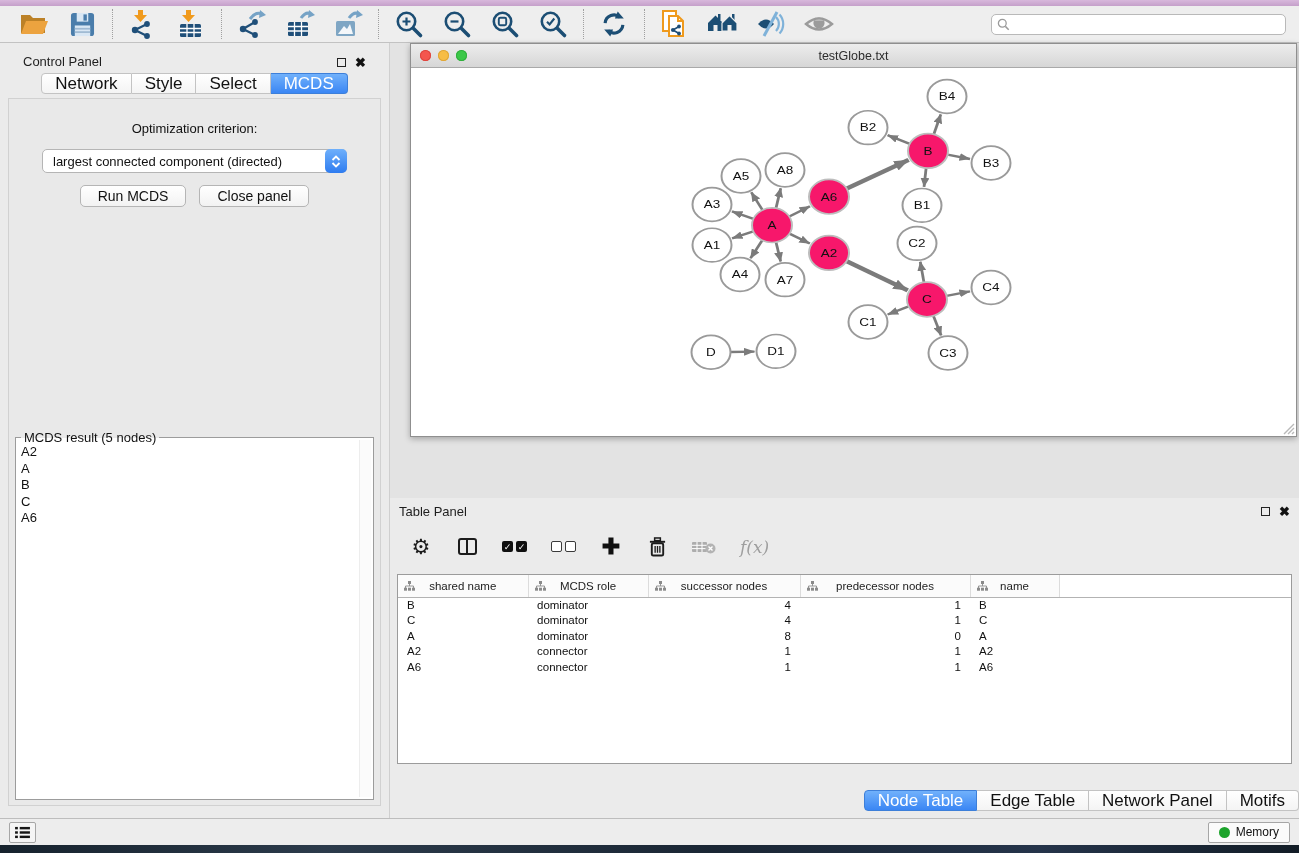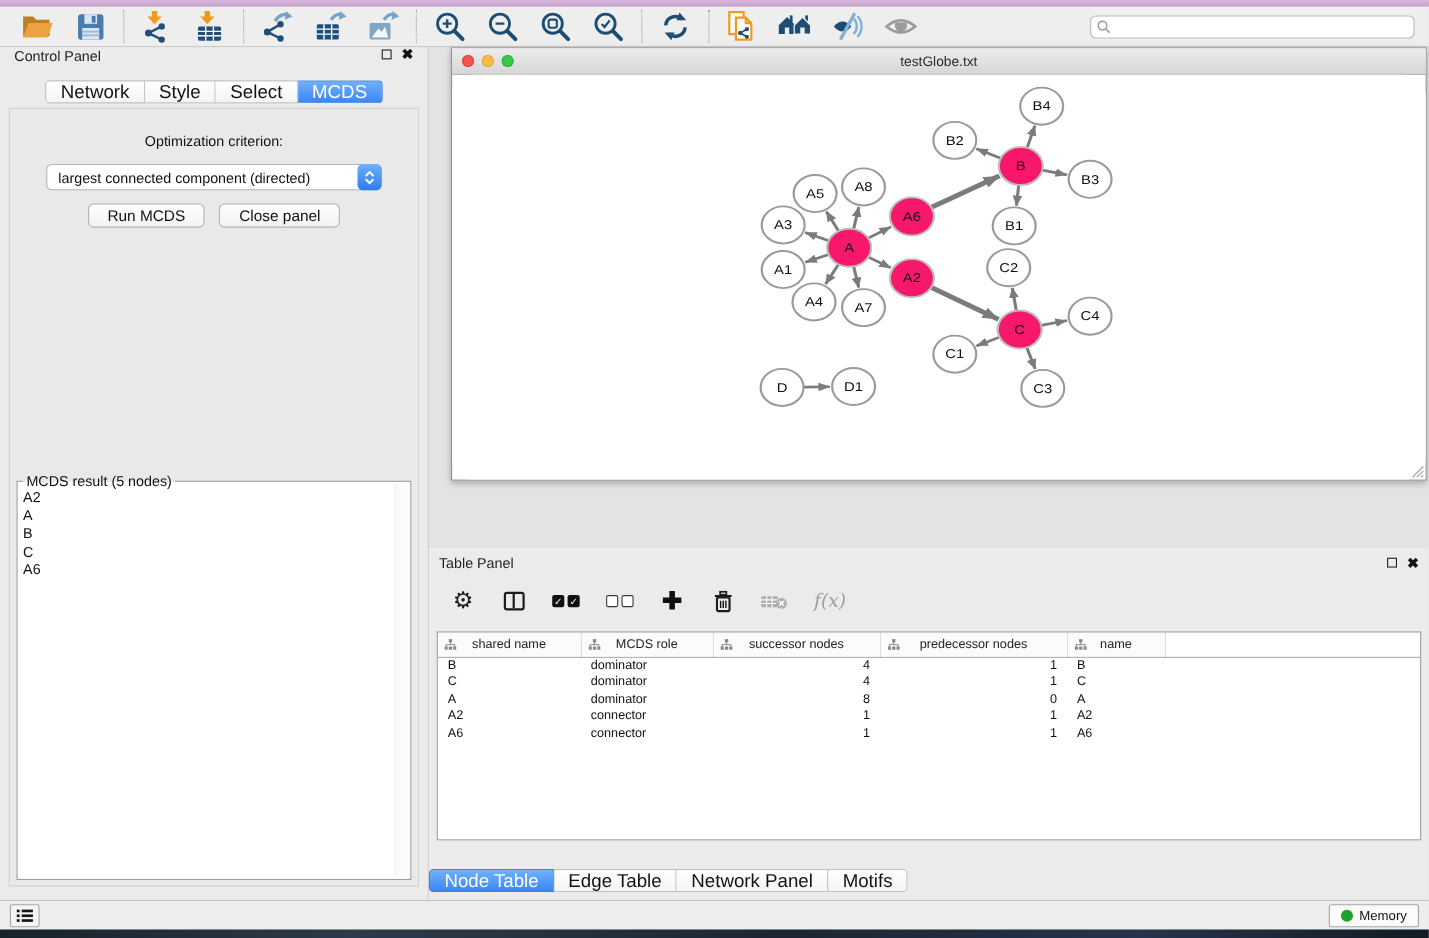--- a/index.html
+++ b/index.html
@@ -36,21 +36,21 @@
   .search input { border:none; outline:none; flex:1; font-size:12px; background:transparent;
             font-family:"Liberation Sans", sans-serif; }
 
   
   .workspace { flex:1; display:flex; min-height:0; }
   .control-panel { width:390px; flex:0 0 390px; background:#ebebeb; border-right:1px solid #cfcfcf;
                    position:relative; }
   .right-area { flex:1; position:relative; background:#e3e3e3; }
 
   
-  .cp-header { height:26px; display:flex; align-items:flex-start; padding:0 13px;
+  .cp-header { height:26px; display:flex; align-items:flex-end; padding:0 23px;
                font-size:13px; color:#1e1e1e;gap:28px; }
   .winbtns { margin-left:auto; display:flex; gap:9px; align-items:center; }
   .float-icon { width:9px; height:9px; border:1.5px solid #222; display:inline-block; }
   .close-icon { font-size:13px; font-weight:bold; color:#111; line-height:1; }
   .cp-tabs { display:flex; justify-content:center; margin-top:4px; position:relative; z-index:2; }
   .seg-tab { font-size:17px; padding:0 13px; height:21px; display:flex; align-items:center;
              background:linear-gradient(#ffffff,#f4f4f4); border:1px solid #c3c3c3;
              border-left:none; color:#111; }
   .seg-tab:first-child { border-left:1px solid #c3c3c3; border-radius:4px 0 0 4px; }
   .seg-tab:last-child { border-radius:0 4px 4px 0; }
@@ -110,21 +110,21 @@
                    background:#fff; border:1px solid #9b9b9b; overflow:hidden; }
   table.node-table { border-collapse:collapse; table-layout:fixed; width:100%;
                      font-size:11.5px; color:#111; }
   table.node-table th { height:22px; background:#fbfbfb; font-weight:normal; position:relative;
                         border-right:1px solid #dcdcdc; border-bottom:1px solid #b3b3b3;
                         font-size:11.5px; color:#222; }
   table.node-table th.filler { background:#fff; border-right:none; }
   table.node-table th .hicon { position:absolute; left:6px; top:6px; }
   table.node-table td { height:15.5px; padding:0 9px; white-space:nowrap; overflow:hidden; }
   td.al { text-align:left; } td.ar { text-align:right; }
-  .tp-tabs { position:absolute; left:0; right:0; bottom:7px; display:flex; justify-content:flex-start;margin-top:28px; }
+  .tp-tabs { position:absolute; left:0; right:0; bottom:7px; display:flex; justify-content:flex-end;margin-top:28px; }
   
   .status-bar { height:27px; flex:0 0 27px; background:#ededed; border-top:1px solid #bdbdbd;
                 display:flex; align-items:center; padding:0 9px; }
   .list-btn { width:27px; height:21px; border:1px solid #a6a6a6; background:#f5f5f5;
               display:flex; align-items:center; justify-content:center; border-radius:2px; }
   .memory-btn { margin-left:auto; height:21px; border:1px solid #a6a6a6; background:#fbfbfb;
                 display:flex; align-items:center; gap:6px; padding:0 10px; font-size:12px;
                 color:#111; border-radius:2px; }
   .memory-dot { width:11px; height:11px; border-radius:50%; background:#1ca32b; }
 </style>

